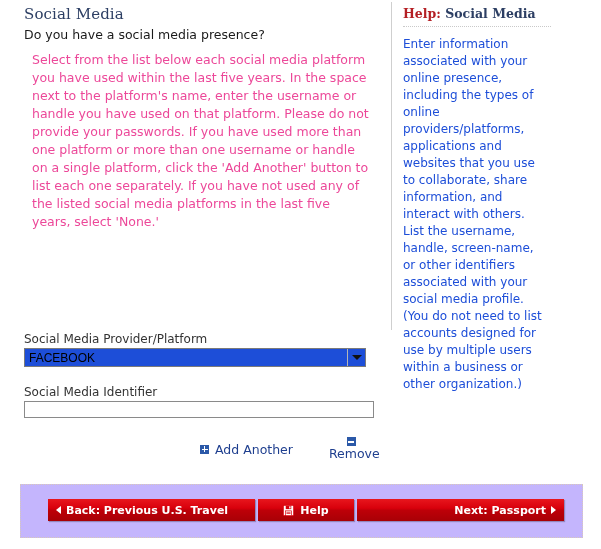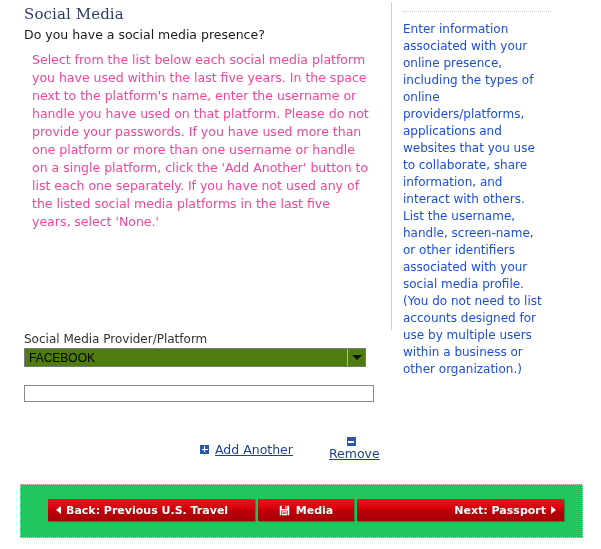--- a/index.html
+++ b/index.html
@@ -103,21 +103,21 @@
     font-size: 12px;
     color: #333333;
     margin: 0 0 2px 0;
     line-height: 14px;
   }
   .select-wrap {
     position: relative;
     width: 342px;
     height: 19px;
     border: 1px solid #7a7a7a;
-    background: #4d7c0f;
+    background: #1d4ed8;
     box-sizing: border-box;
   }
   .select-value {
     position: absolute;
     left: 4px;
     top: 2px;
     font-size: 12px;
     color: #000000;
     font-family: "Liberation Sans", sans-serif;
     line-height: 15px;
@@ -193,33 +193,32 @@
     position: absolute;
     left: 3.7px;
     top: 1.5px;
     width: 1.6px;
     height: 6px;
     background: #ffffff;
   }
   .action-label {
     font-size: 12.5px;
     color: #1f3f8f;
-    text-decoration: underline;
     font-family: "DejaVu Sans", sans-serif;
   }
 
   
   .nav-wrap {
     position: absolute;
     left: 20px;
     top: 484px;
     width: 563px;
     height: 54px;
     border: 1px dotted #d8c9b8;
-    background: #22c55e;
+    background: #c4b5fd;
     box-sizing: border-box;
   }
   .nav-buttons {
     position: absolute;
     left: 27px;
     top: 14px;
     display: flex;
   }
   .nav-btn {
     position: relative;
@@ -275,36 +274,41 @@
 
   <div class="col-divider"></div>
 
   <div class="main-col">
     <h1 class="page-title">Social Media</h1>
     <p class="question">Do you have a social media presence?</p>
     <p class="description">Select from the list below each social media platform you have used within the last five years. In the space next to the platform's name, enter the username or handle you have used on that platform. Please do not provide your passwords. If you have used more than one platform or more than one username or handle on a single platform, click the 'Add Another' button to list each one separately. If you have not used any of the listed social media platforms in the last five years, select 'None.'</p>
   </div>
 
   <div class="help-col">
+    <div class="help-title">
+      <span class="help-word">Help:</span>
+      <span>Social Media</span>
+    </div>
     <div class="help-rule"></div>
     <div class="help-body">Enter information associated with your online presence, including the types of online providers/platforms, applications and websites that you use to collaborate, share information, and interact with others. List the username, handle, screen-name, or other identifiers associated with your social media profile. (You do not need to list accounts designed for use by multiple users within a business or other organization.)</div>
   </div>
 
   <div class="form-area">
 
     <div class="field-label">Social Media Provider/Platform</div>
     <div class="select-wrap">
       <span class="select-value">FACEBOOK</span>
       <span class="select-arrow-box">
         <span class="select-arrow"></span>
       </span>
     </div>
 
     <div class="spacer-fields"></div>
 
+    <div class="field-label">Social Media Identifier</div>
     <input class="text-input" type="text" placeholder="" style="">
   </div>
 
   <div class="link-row">
     <a class="action-link" href="#">
       <span class="glyph-box plus"></span>
       <span class="action-label">Add Another</span>
     </a>
     <a class="action-link" href="#">
       <span class="glyph-box"></span>
@@ -322,21 +326,21 @@
 
       <div class="nav-btn btn-save">
         <svg class="save-icon" viewBox="0 0 16 16">
           <rect x="0.5" y="0.5" width="15" height="15" fill="#ffffff" stroke="#d8000c" stroke-width="1"></rect>
           <rect x="4" y="1" width="8" height="5" fill="#d8000c"></rect>
           <rect x="9" y="2" width="2" height="3" fill="#ffffff"></rect>
           <rect x="3.5" y="8.5" width="9" height="7" fill="#ffffff" stroke="#d8000c" stroke-width="1"></rect>
           <rect x="5" y="10" width="6" height="1" fill="#d8000c"></rect>
           <rect x="5" y="12" width="6" height="1" fill="#d8000c"></rect>
         </svg>
-        <span>Media</span>
+        <span>Help</span>
       </div>
 
       <div class="nav-btn btn-next">
         <span>Next: Passport</span>
         <span class="arrow-right"></span>
       </div>
 
     </div>
   </div>
 

